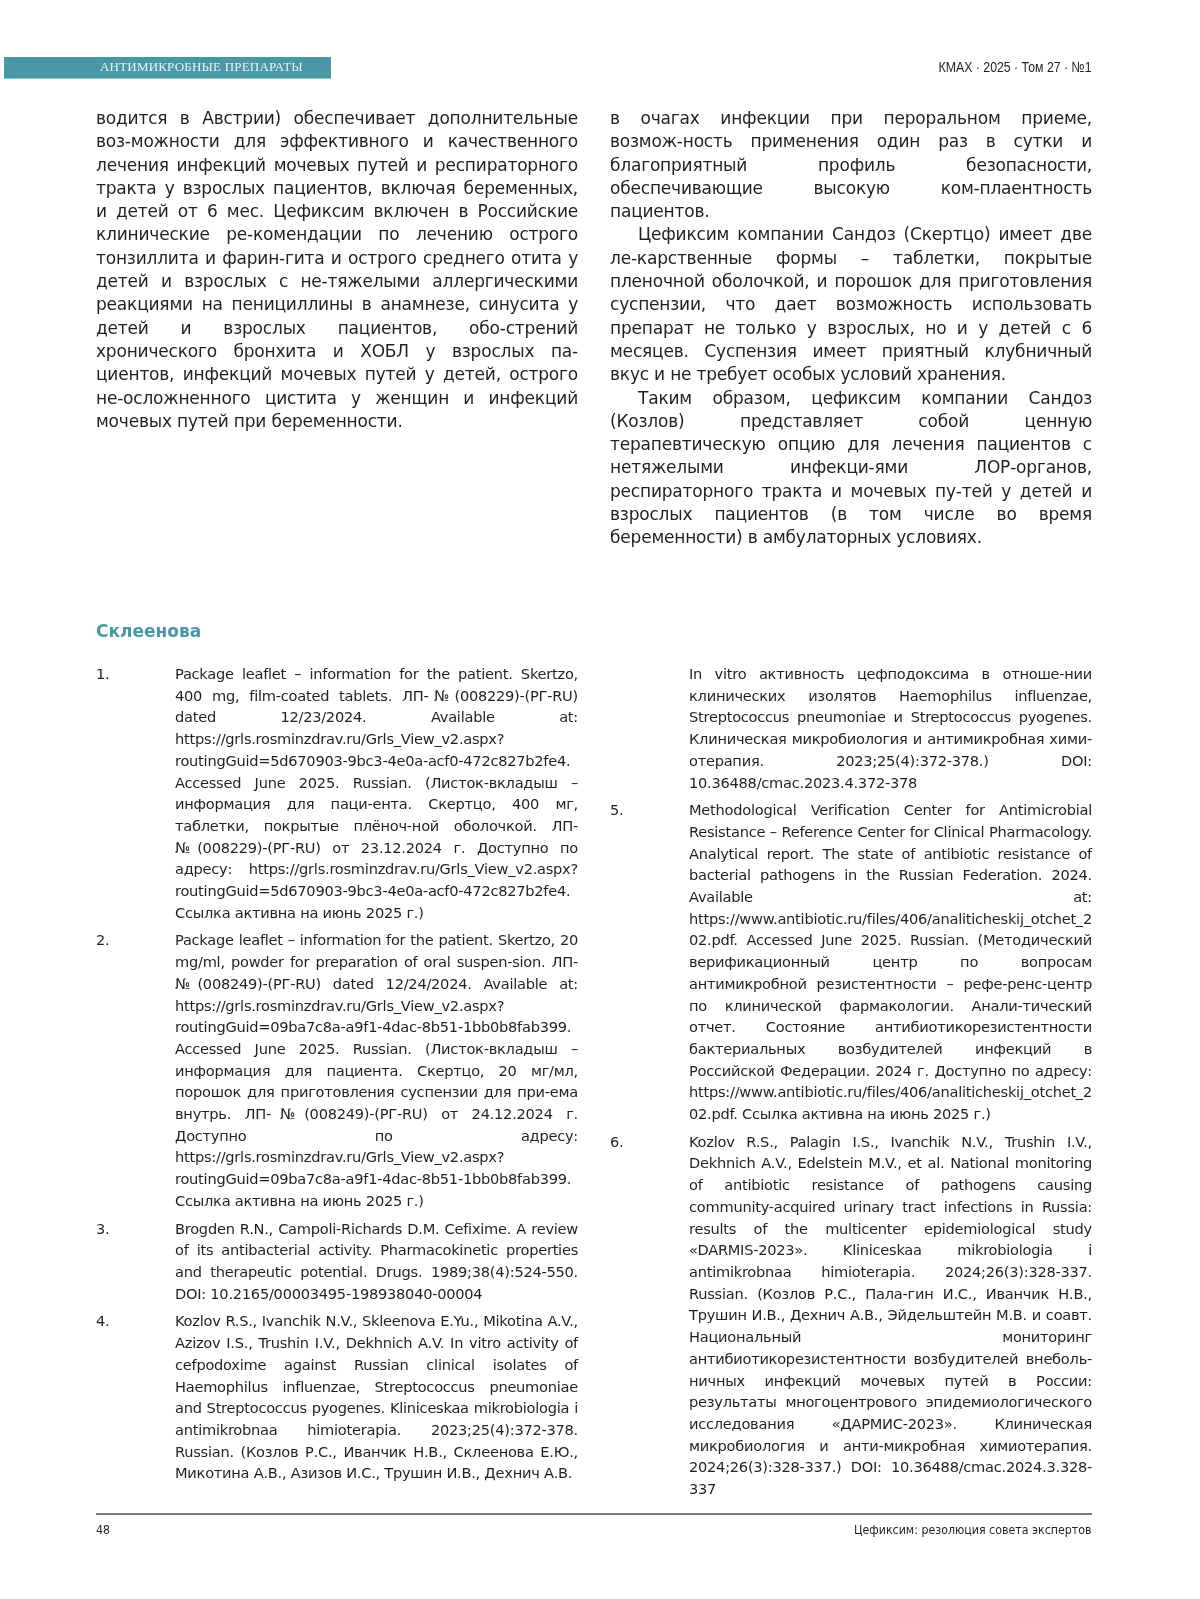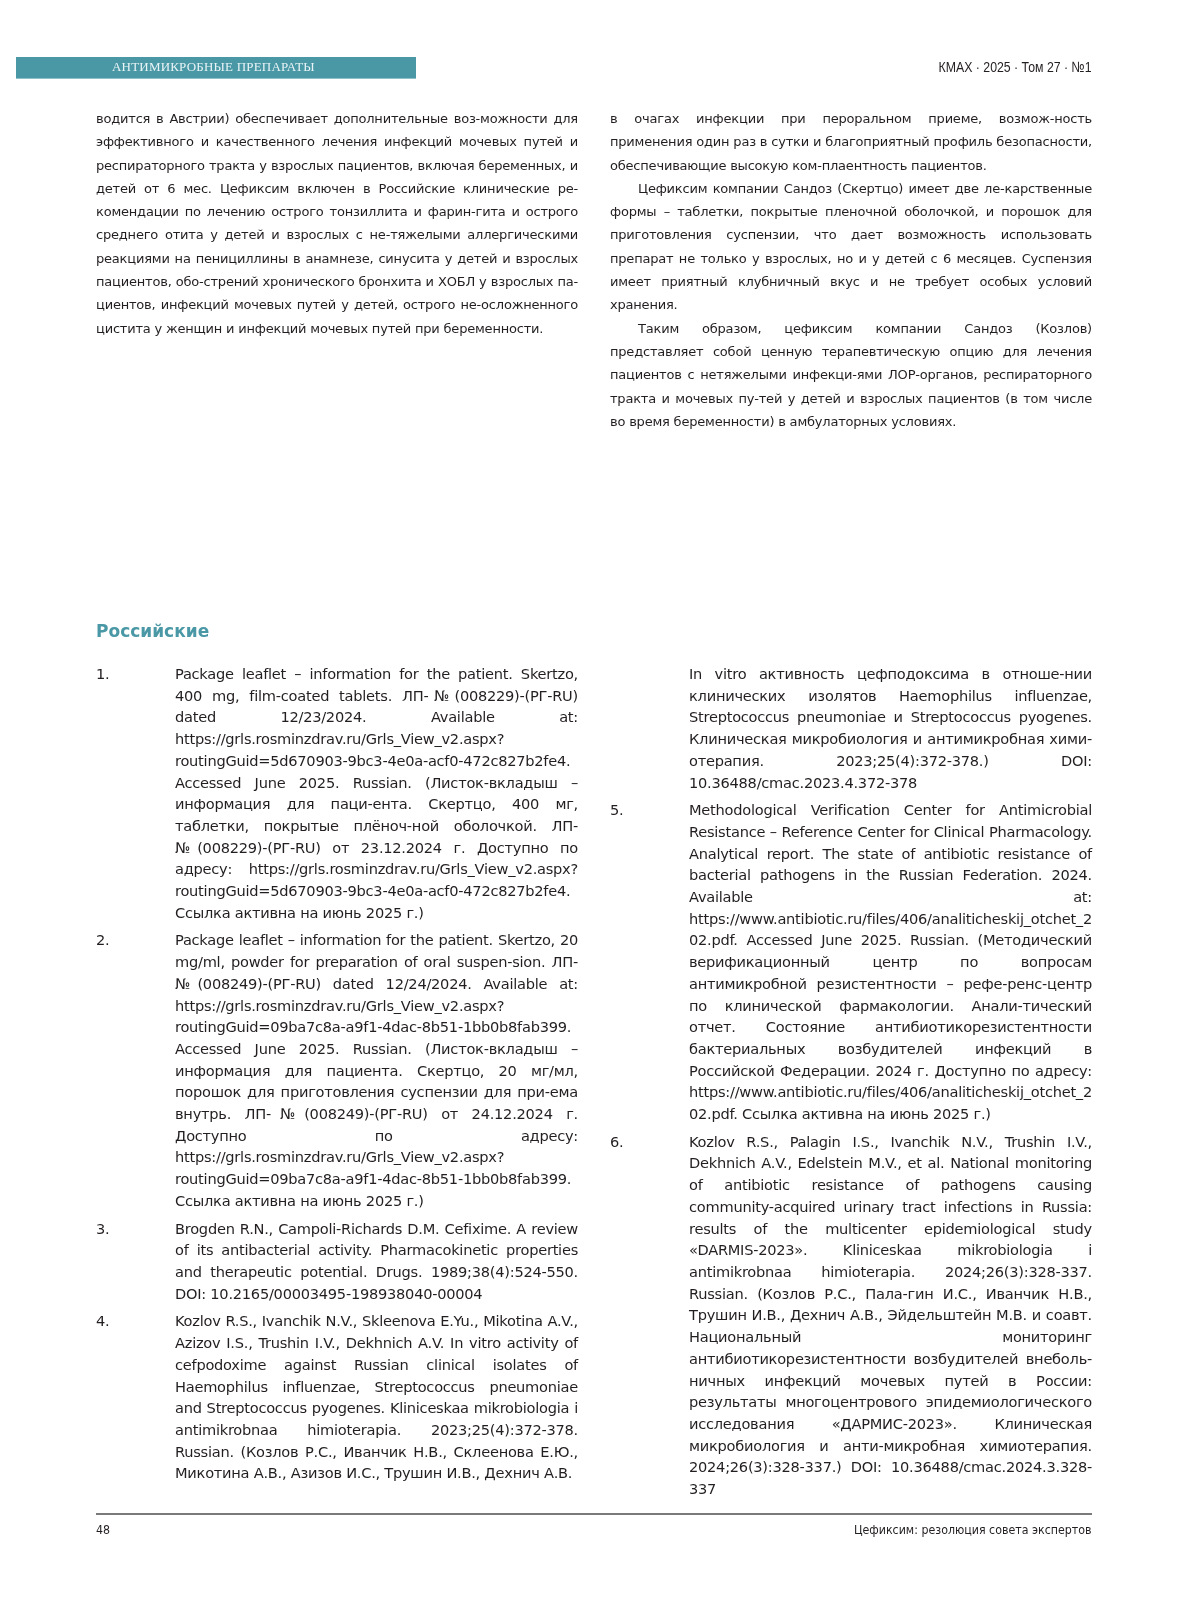--- a/index.html
+++ b/index.html
@@ -1,25 +1,25 @@
 <!DOCTYPE html>
 <html><head>
 <meta charset="utf-8">
 <style>
   html, body { margin: 0; padding: 0; background: #ffffff; }
   body { width: 1200px; height: 1599px; position: relative; overflow: hidden;
          font-family: "DejaVu Sans", sans-serif; color: #231f20; }
-  .header-band { position: absolute; left: 16px; top: 57px; width: 400px; height: 21px;
+  .header-band { position: absolute; left: 4px; top: 57px; width: 327px; height: 21px;
                  background: #4a98a6; border-bottom: 1px solid #8ec2cb; }
   .header-band span { position: absolute; left: 96px; top: 2px; font-family: "Liberation Serif", serif;
                       font-size: 13px; color: #e9f4f6; letter-spacing: 0.2px; white-space: nowrap; }
   .journal-ref { position: absolute; right: 108px; top: 58px; font-family: "Liberation Sans", sans-serif;
                  font-size: 15px; color: #231f20; transform: scaleX(0.82); transform-origin: right center;
                  white-space: nowrap; }
-  .col { position: absolute; font-size: 13px; line-height: 23.3px; text-align: justify;
+  .col { position: absolute; font-size: 17px; line-height: 23.3px; text-align: justify;
          hyphens: manual; letter-spacing: -0.2px; }
   .col p { margin: 0; }
   .col p.indent { text-indent: 28px; }
   .col-left { left: 96px; top: 107px; width: 482px; }
   .col-right { left: 610px; top: 107px; width: 482px; }
   .refs-title { position: absolute; left: 96px; top: 621px; font-size: 17px; font-weight: bold;
                 color: #4a98a6; }
   .refs { position: absolute; font-size: 14.6px; line-height: 21.7px; letter-spacing: -0.25px; }
   .refs-left { left: 96px; top: 663px; width: 482px; }
   .refs-right { left: 610px; top: 663px; width: 482px; }
@@ -44,21 +44,21 @@
 <div class="col col-left">
   <p>водится в Австрии) обеспечивает дополнительные воз-можности для эффективного и качественного лечения инфекций мочевых путей и респираторного тракта у взрослых пациентов, включая беременных, и детей от 6 мес. Цефиксим включен в Российские клинические ре-комендации по лечению острого тонзиллита и фарин-гита и острого среднего отита у детей и взрослых с не-тяжелыми аллергическими реакциями на пенициллины в анамнезе, синусита у детей и взрослых пациентов, обо-стрений хронического бронхита и ХОБЛ у взрослых па-циентов, инфекций мочевых путей у детей, острого не-осложненного цистита у женщин и инфекций мочевых путей при беременности.</p>
 </div>
 
 <div class="col col-right">
   <p>в очагах инфекции при пероральном приеме, возмож-ность применения один раз в сутки и благоприятный профиль безопасности, обеспечивающие высокую ком-плаентность пациентов.</p>
   <p class="indent">Цефиксим компании Сандоз (Скертцо) имеет две ле-карственные формы – таблетки, покрытые пленочной оболочкой, и порошок для приготовления суспензии, что дает возможность использовать препарат не только у взрослых, но и у детей с 6 месяцев. Суспензия имеет приятный клубничный вкус и не требует особых условий хранения.</p>
   <p class="indent">Таким образом, цефиксим компании Сандоз (Козлов) представляет собой ценную терапевтическую опцию для лечения пациентов с нетяжелыми инфекци-ями ЛОР-органов, респираторного тракта и мочевых пу-тей у детей и взрослых пациентов (в том числе во время беременности) в амбулаторных условиях.</p>
 </div>
 
-<div class="refs-title">Российские</div>
+<div class="refs-title">Склеенова</div>
 
 <div class="refs refs-left">
   <div class="ref">
     <span class="num">1.</span>
     <span class="text">Package leaflet – information for the patient. Skertzo, 400 mg, film-coated tablets. ЛП-№(008229)-(РГ-RU) dated 12/23/2024. Available at: https://grls.rosminzdrav.ru/Grls_View_v2.aspx?routingGuid=5d670903-9bc3-4e0a-acf0-472c827b2fe4. Accessed June 2025. Russian. (Листок-вкладыш – информация для паци-ента. Скертцо, 400 мг, таблетки, покрытые плёноч-ной оболочкой. ЛП-№(008229)-(РГ-RU) от 23.12.2024 г. Доступно по адресу: https://grls.rosminzdrav.ru/Grls_View_v2.aspx?routingGuid=5d670903-9bc3-4e0a-acf0-472c827b2fe4. Ссылка активна на июнь 2025 г.)</span>
   </div>
   <div class="ref">
     <span class="num">2.</span>
     <span class="text">Package leaflet – information for the patient. Skertzo, 20 mg/ml, powder for preparation of oral suspen-sion. ЛП-№(008249)-(РГ-RU) dated 12/24/2024. Available at: https://grls.rosminzdrav.ru/Grls_View_v2.aspx?routingGuid=09ba7c8a-a9f1-4dac-8b51-1bb0b8fab399. Accessed June 2025. Russian. (Листок-вкладыш – информация для пациента. Скертцо, 20 мг/мл, порошок для приготовления суспензии для при-ема внутрь. ЛП-№(008249)-(РГ-RU) от 24.12.2024 г. Доступно по адресу: https://grls.rosminzdrav.ru/Grls_View_v2.aspx?routingGuid=09ba7c8a-a9f1-4dac-8b51-1bb0b8fab399. Ссылка активна на июнь 2025 г.)</span>
   </div>

